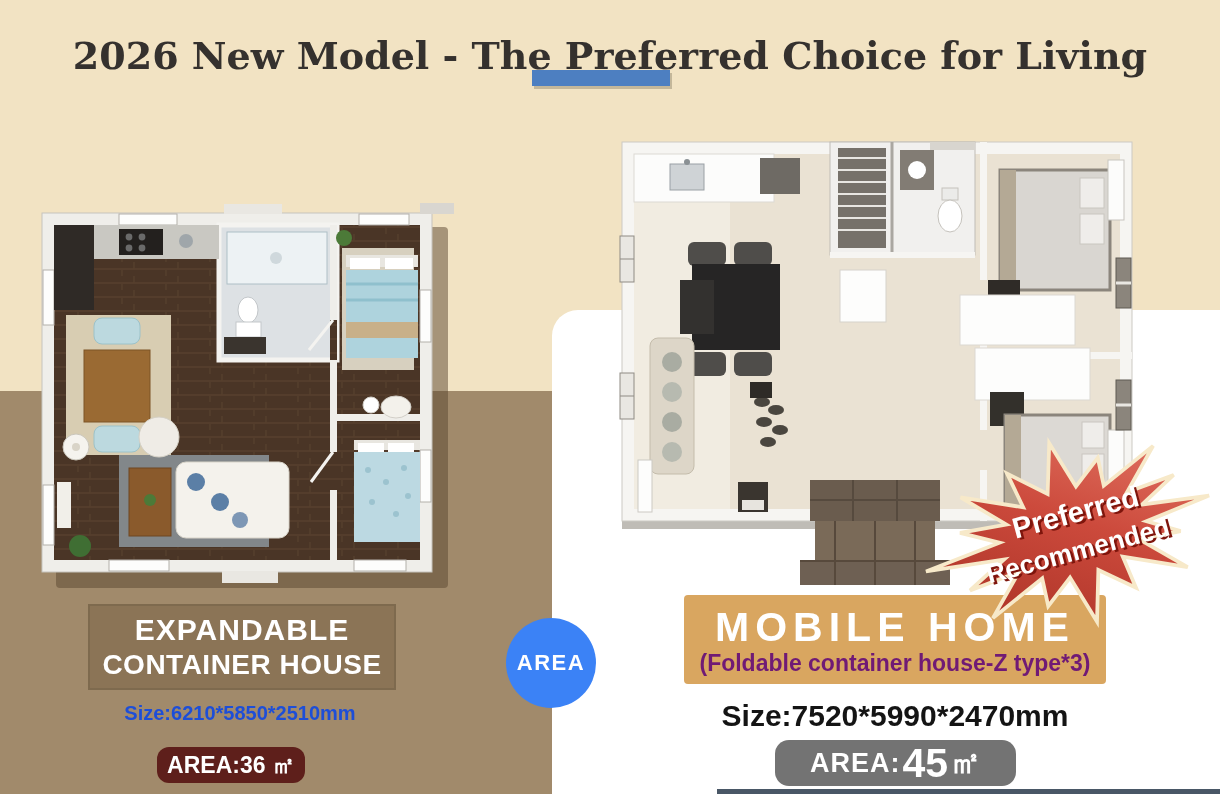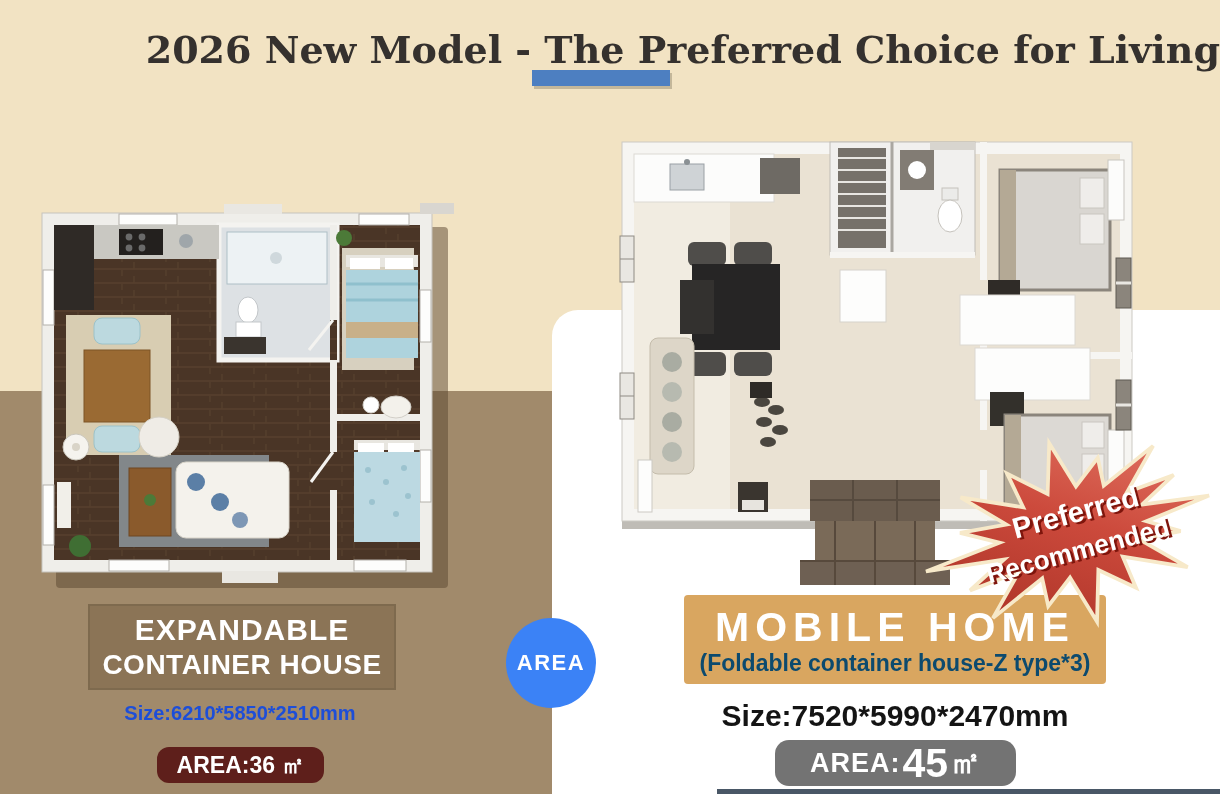--- a/index.html
+++ b/index.html
@@ -1,46 +1,46 @@
 <!DOCTYPE html>
 <html><head>
 <meta charset="utf-8">
 <style>
   html,body{margin:0;padding:0;}
   .canvas{position:relative;width:1220px;height:794px;background:#f2e3c3;overflow:hidden;
           font-family:"Liberation Sans","DejaVu Sans",sans-serif;}
   .brown-band{position:absolute;left:0;top:391px;width:566px;height:403px;background:#a18a6b;}
   .white-card{position:absolute;left:552px;top:310px;width:668px;height:484px;background:#ffffff;
               border-top-left-radius:26px;}
-  .page-title{position:absolute;left:0;top:2px;width:100%;text-align:right;
+  .page-title{position:absolute;left:0;top:8px;width:100%;text-align:center;
               font-family:"DejaVu Serif","Liberation Serif",serif;font-weight:bold;
               font-size:38px;letter-spacing:0px;color:#35312e;}
   .title-underline{position:absolute;left:532px;top:70px;width:138px;height:16px;background:#4d7fc1;
                    box-shadow:2px 3px 0 rgba(140,128,104,.45);}
   .plan-svg{position:absolute;}
   .left-plan{left:24px;top:200px;}
   .right-plan{left:610px;top:130px;}
   .left-name-box{position:absolute;left:88px;top:604px;width:308px;height:86px;background:#8b7456;
                  border:2px solid #7e6a4e;border-radius:0;box-sizing:border-box;
                  display:flex;flex-direction:column;justify-content:center;align-items:center;}
   .left-name-box .l1{color:#fff;font-weight:bold;font-size:30px;line-height:36px;letter-spacing:1px;}
   .left-name-box .l2{color:#fff;font-weight:bold;font-size:28px;line-height:34px;letter-spacing:.5px;}
   .left-size{position:absolute;left:30px;top:702px;width:420px;text-align:center;color:#1d4ed8;
              font-weight:bold;font-size:20px;}
-  .maroon-badge{position:absolute;left:157px;top:747px;width:167px;height:36px;background:#5e1f1b;
+  .maroon-badge{position:absolute;left:157px;top:747px;width:148px;height:36px;background:#5e1f1b;
                 border-radius:12px;display:flex;align-items:center;justify-content:center;
                 color:#fff;font-weight:bold;font-size:23px;}
   .area-circle{position:absolute;left:506px;top:618px;width:90px;height:90px;border-radius:50%;
                background:#3b82f6;display:flex;align-items:center;justify-content:center;
                color:#fff;font-weight:bold;font-size:22px;letter-spacing:1.5px;}
   .gold-banner{position:absolute;left:684px;top:595px;width:422px;height:89px;background:#d9a660;
                border-radius:4px;display:flex;flex-direction:column;justify-content:center;
                align-items:center;}
   .gold-banner .name{color:#fff;font-weight:bold;font-size:41px;line-height:46px;letter-spacing:6px;}
-  .gold-banner .subtitle{color:#0c4a6e;font-weight:bold;font-size:23px;line-height:26px;}
+  .gold-banner .subtitle{color:#701a75;font-weight:bold;font-size:23px;line-height:26px;}
   .right-size{position:absolute;left:674px;top:699px;width:442px;text-align:center;color:#141414;
               font-weight:bold;font-size:30px;}
   .red-badge{position:absolute;left:775px;top:740px;width:241px;height:46px;background:#737373;
              border-radius:14px;display:flex;align-items:center;justify-content:center;
              color:#fff;font-weight:bold;}
   .red-badge .prefix{font-size:27px;letter-spacing:1px;}
   .red-badge .value{font-size:41px;line-height:1;margin:0 2px;}
   .red-badge .unit{font-size:31px;}
   .ribbon-svg{position:absolute;left:918px;top:433px;}
   .ribbon-svg text{font-family:"Liberation Sans","DejaVu Sans",sans-serif;font-weight:bold;}

